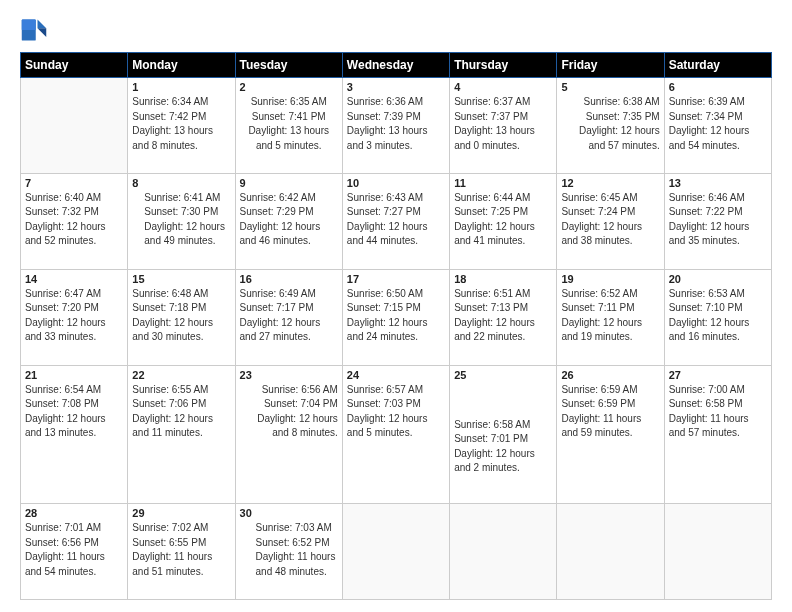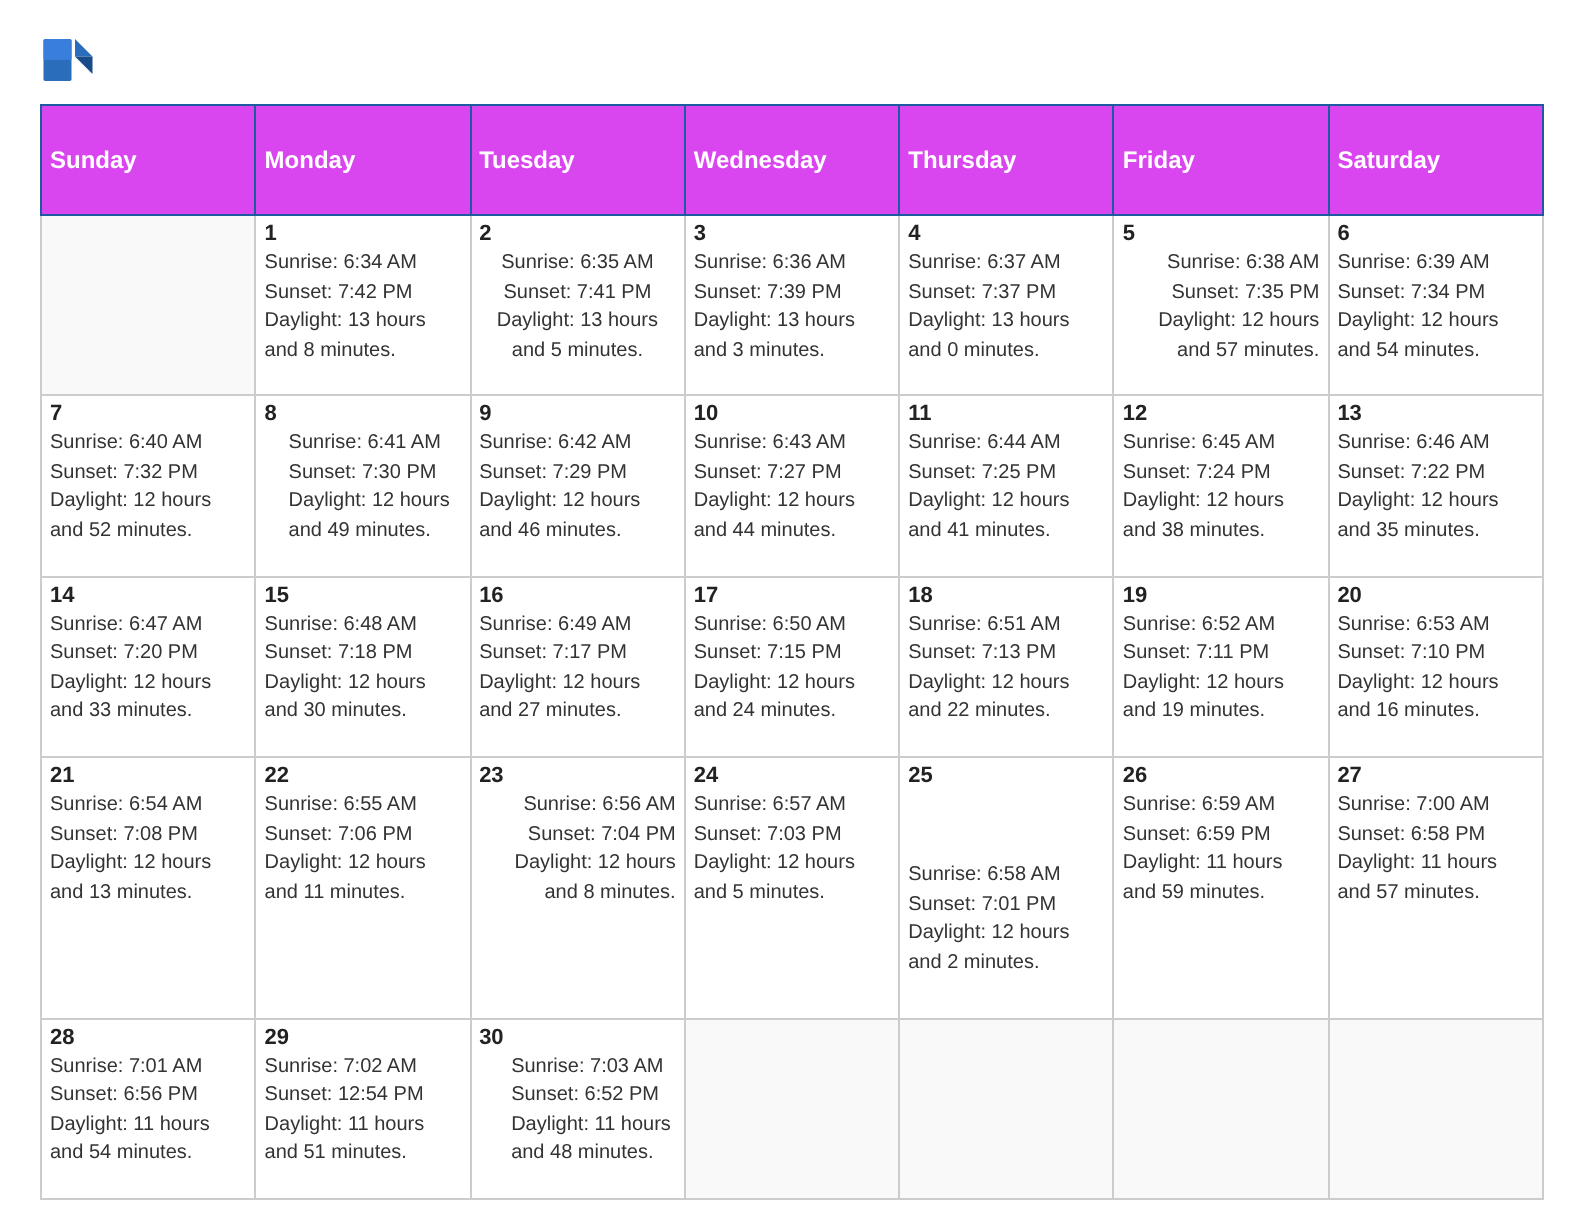--- a/index.html
+++ b/index.html
@@ -54,25 +54,25 @@
       margin-top: 2px;
     }
     .calendar {
       flex: 1;
       border: 1px solid #ccc;
       border-collapse: collapse;
       width: 100%;
       table-layout: fixed;
     }
     .calendar th {
-      background-color: #d946ef;
+      background-color: #000000;
       color: #fff;
       font-size: 12px;
       font-weight: bold;
-      padding: 20px 4px;
+      padding: 5px 4px;
       text-align: left;
       border: 1px solid #1e5aa0;
     }
     .calendar td {
       border: 1px solid #ccc;
       vertical-align: top;
       padding: 3px 4px;
       font-size: 9.5px;
       color: #333;
       height: 76px;
@@ -332,21 +332,21 @@
           <td>
             <span class="day-number">28</span>
             <div class="day-info" style="white-space: pre-line;">Sunrise: 7:01 AM
 Sunset: 6:56 PM
 Daylight: 11 hours
 and 54 minutes.</div>
           </td>
           <td>
             <span class="day-number">29</span>
             <div class="day-info" style="white-space: pre-line;">Sunrise: 7:02 AM
-Sunset: 12:54 PM
+Sunset: 6:55 PM
 Daylight: 11 hours
 and 51 minutes.</div>
           </td>
           <td>
             <span class="day-number">30</span>
             <div class="day-info" style="white-space: pre-line; margin-left: 16px;">Sunrise: 7:03 AM
 Sunset: 6:52 PM
 Daylight: 11 hours
 and 48 minutes.</div>
           </td>

